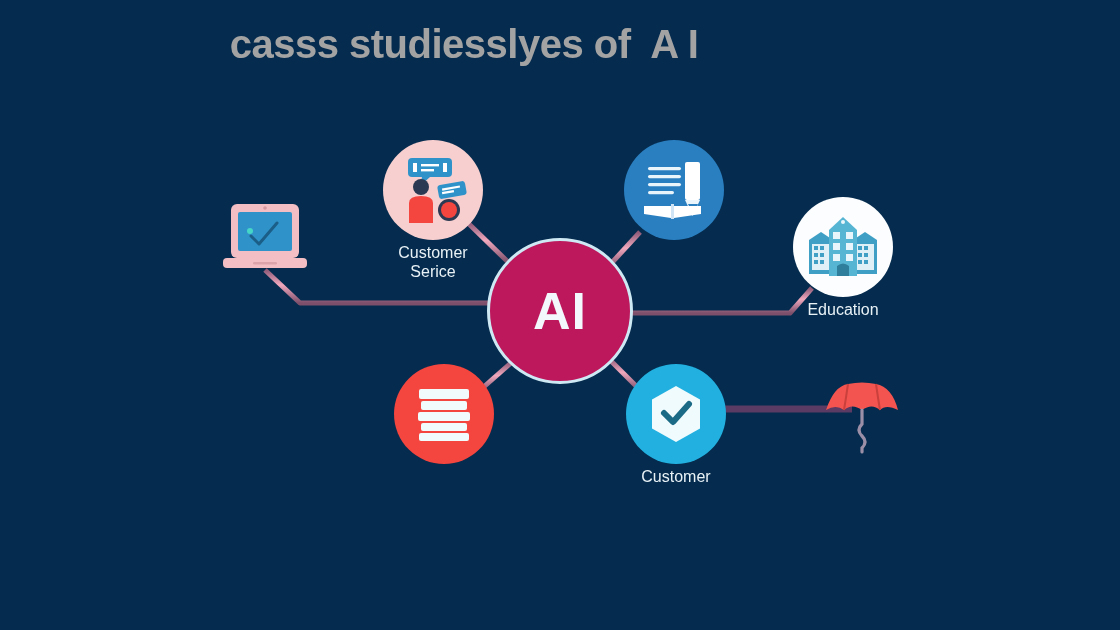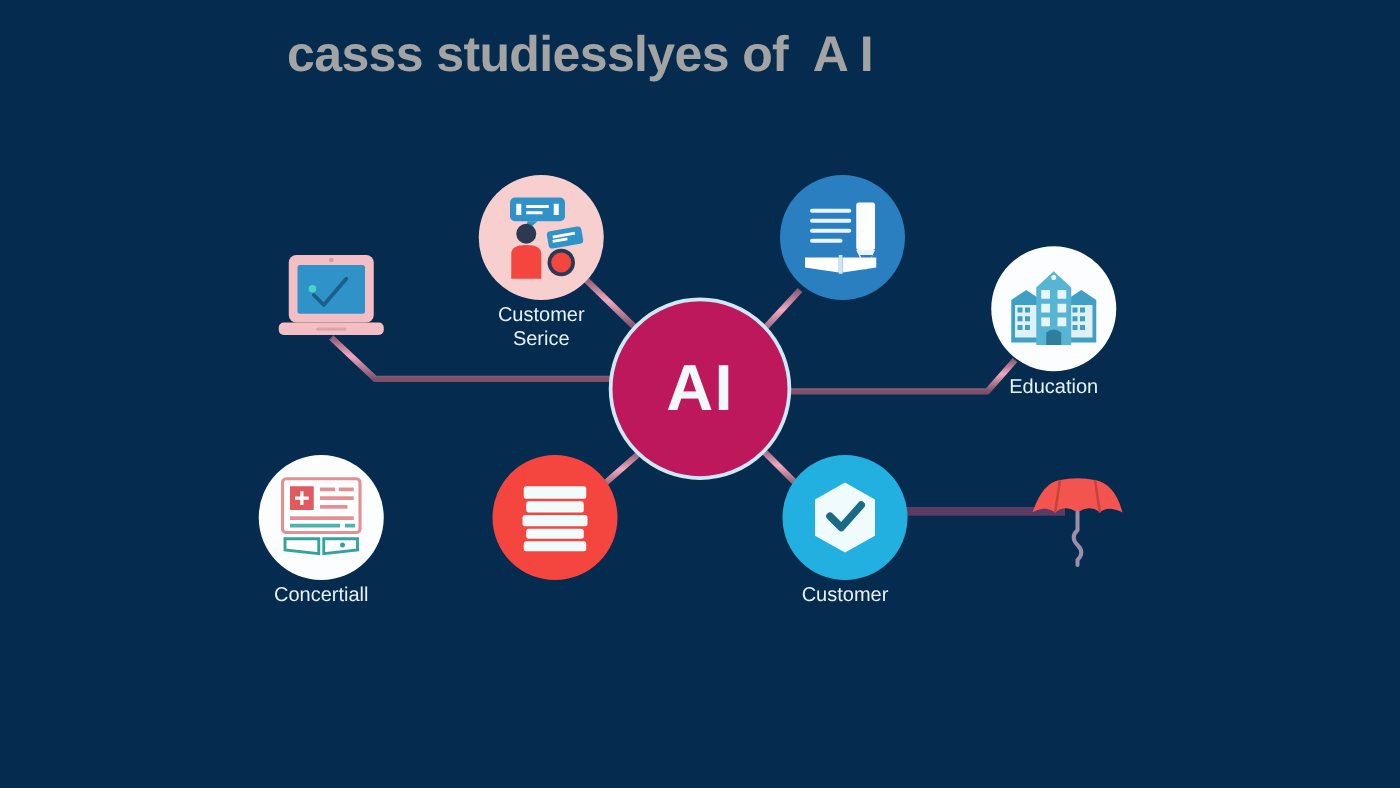--- a/index.html
+++ b/index.html
@@ -184,40 +184,20 @@
           <rect x="28" y="42" width="7" height="7"></rect>
             <rect x="41" y="42" width="7" height="7"></rect>
         </g>
         <path d="M 32 64 L 32 54 Q 38 49 44 54 L 44 64 Z" fill="#2f7f9c"></path>
         <circle cx="38" cy="10" r="2" fill="#e8f6fb"></circle>
       </svg>
     </div>
     <div class="node-label" style="top:104px;">Education</div>
   </div>
 
-  <div class="node" style="left:207px;top:364px;width:100px;height:100px;">
-    <div class="bubble c-concert">
-      <svg width="76" height="70" viewBox="0 0 76 70" xmlns="http://www.w3.org/2000/svg">
-        <rect x="7" y="4" width="62" height="43" rx="3" fill="#ffffff" stroke="#e38f94" stroke-width="2.5"></rect>
-        <rect x="13" y="10" width="19" height="19" fill="#e05a5f"></rect>
-        <path d="M 22.5 14 L 22.5 25 M 17 19.5 L 28 19.5" stroke="#ffffff" stroke-width="2.6"></path>
-        <rect x="37" y="11" width="12" height="3" fill="#e38f94"></rect>
-        <rect x="52" y="11" width="12" height="3" fill="#e38f94"></rect>
-        <rect x="37" y="18" width="27" height="3" fill="#e38f94"></rect>
-        <rect x="37" y="25" width="22" height="3" fill="#e38f94"></rect>
-        <rect x="13" y="34" width="51" height="3" fill="#e38f94"></rect>
-        <rect x="13" y="40" width="40" height="3" fill="#4fb3ad"></rect>
-        <rect x="57" y="40" width="8" height="3" fill="#4fb3ad"></rect>
-        <path d="M 9 52 L 36 52 L 36 64 L 9 61 Z" fill="#ffffff" stroke="#35a39d" stroke-width="2.3"></path>
-        <path d="M 40 52 L 67 52 L 67 61 L 40 64 Z" fill="#ffffff" stroke="#35a39d" stroke-width="2.3"></path>
-        <circle cx="55" cy="57" r="2" fill="#35a39d"></circle>
-      </svg>
-    </div>
-    <div class="node-label" style="top:104px;">Concertiall</div>
-  </div>
 
   <div class="node" style="left:394px;top:364px;width:100px;height:100px;">
     <div class="bubble c-finance">
       <svg width="62" height="62" viewBox="0 0 62 62" xmlns="http://www.w3.org/2000/svg">
         <rect x="6" y="6" width="50" height="10" rx="2" fill="#f2fbfb"></rect>
         <rect x="8" y="18" width="46" height="9" rx="2" fill="#f2fbfb"></rect>
         <rect x="5" y="29" width="52" height="9" rx="2" fill="#f2fbfb"></rect>
         <rect x="8" y="40" width="46" height="8" rx="2" fill="#f2fbfb"></rect>
         <rect x="6" y="50" width="50" height="8" rx="2" fill="#f2fbfb"></rect>
       </svg>

